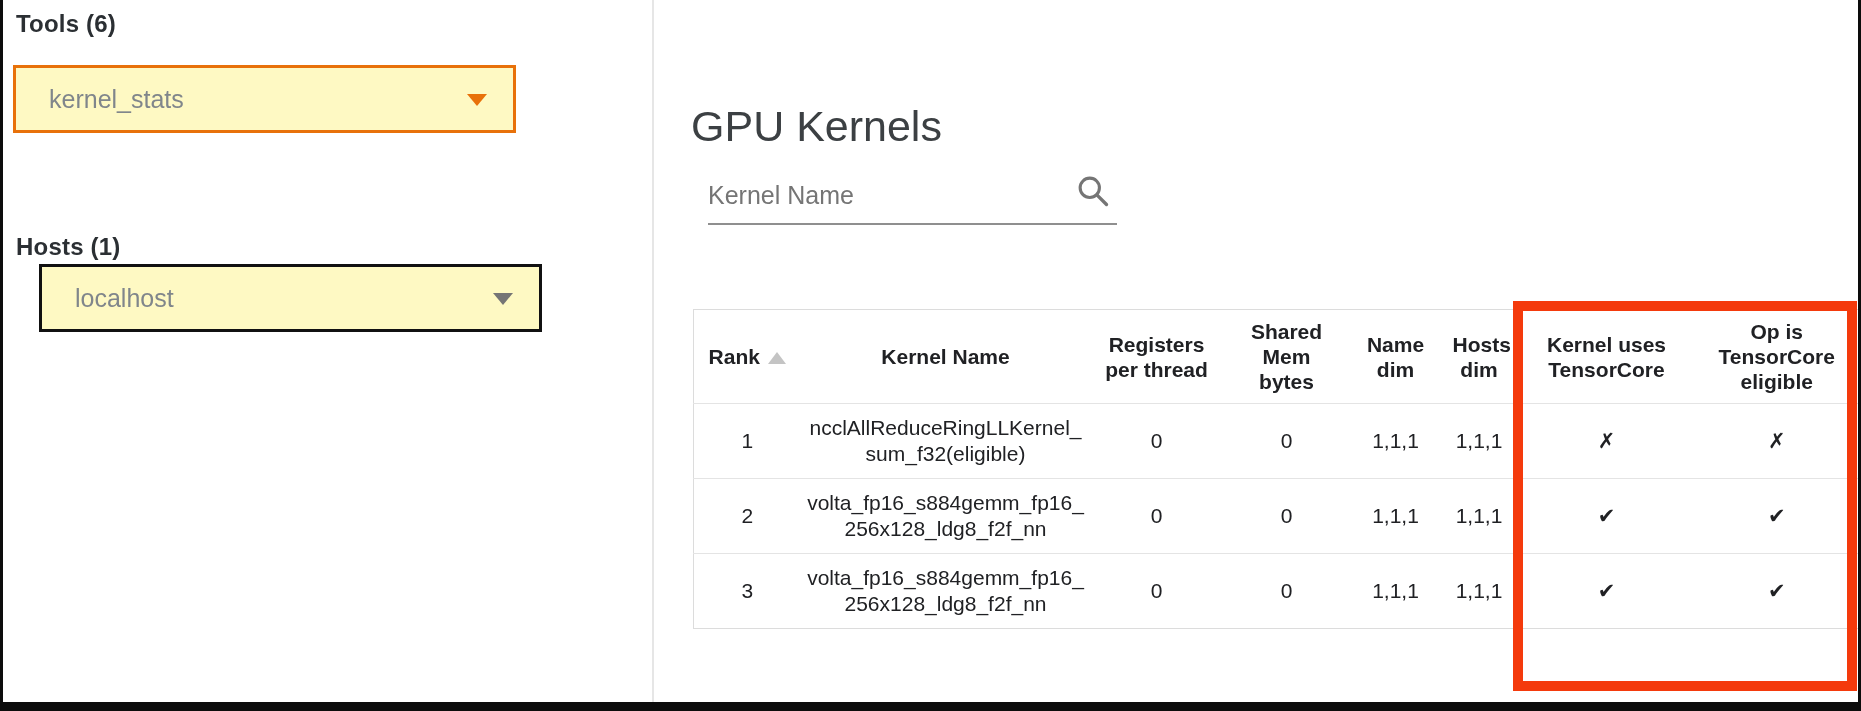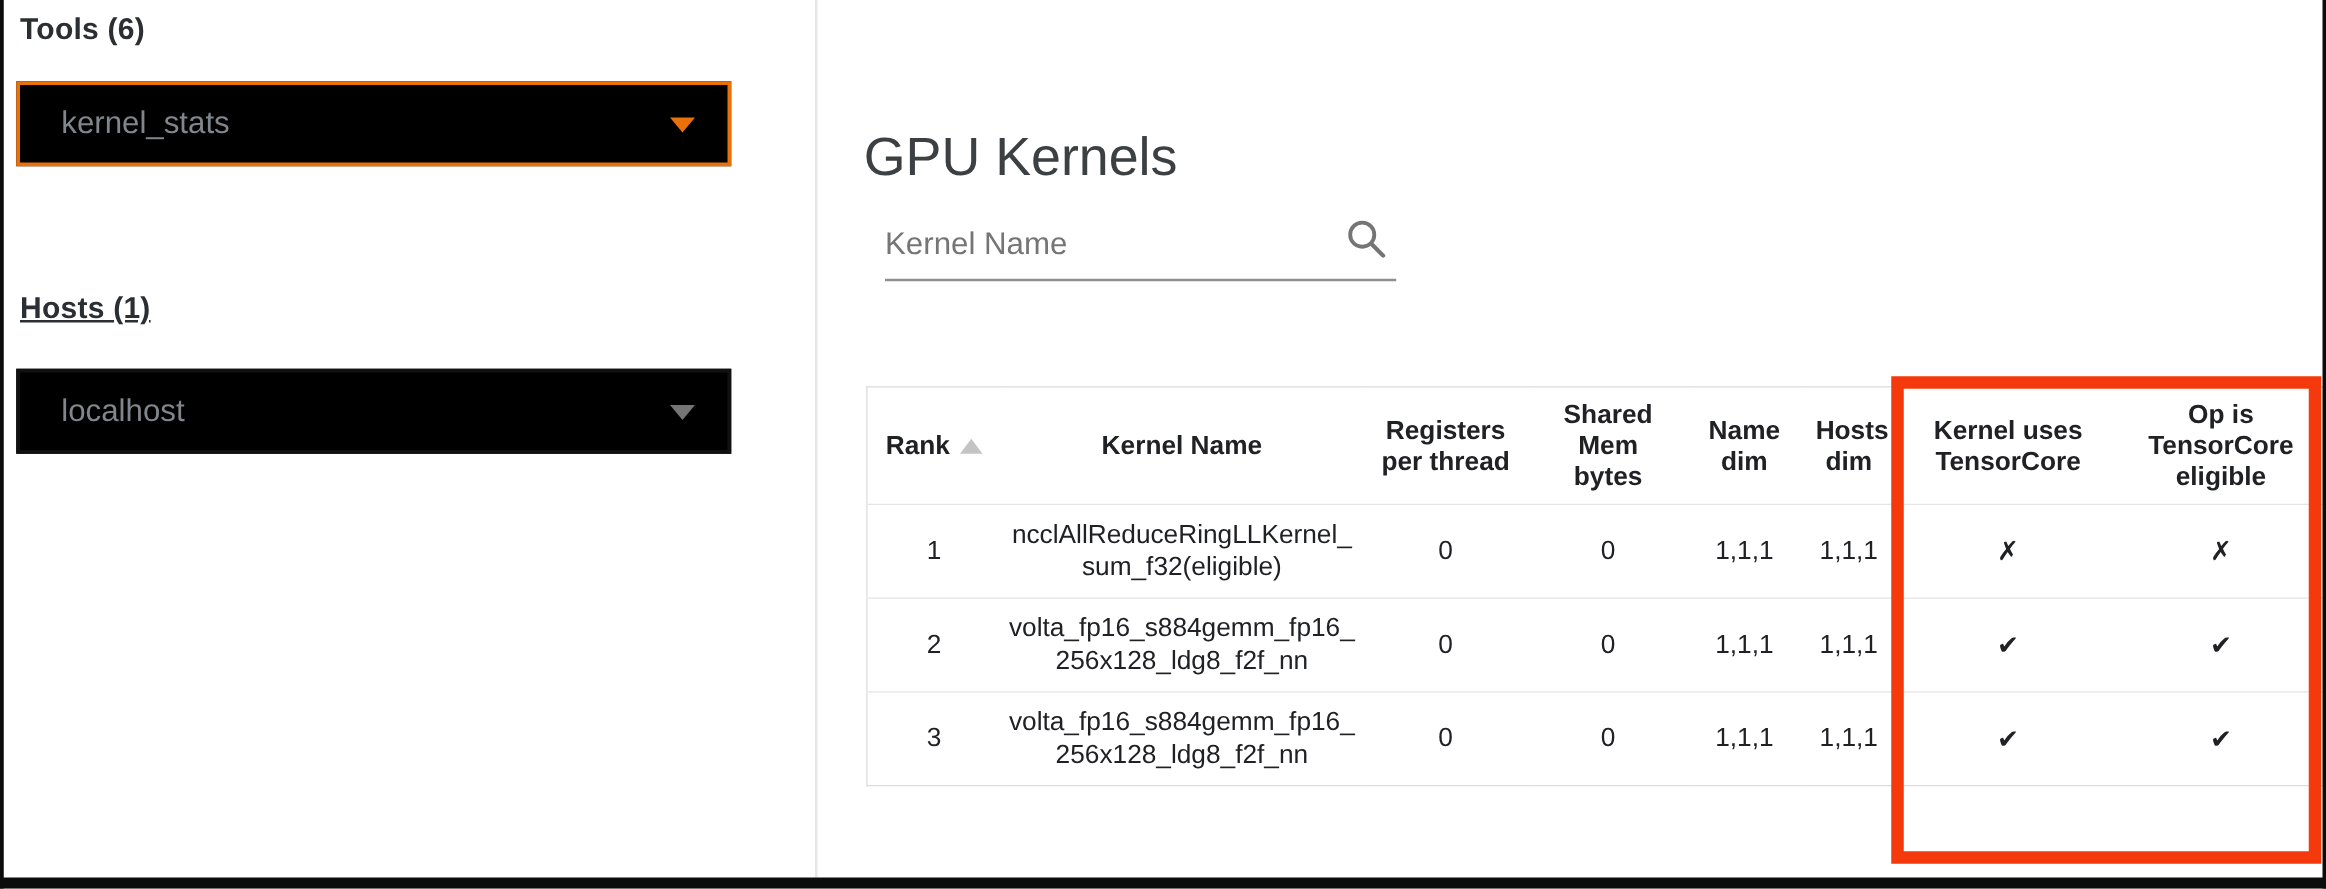--- a/index.html
+++ b/index.html
@@ -10,25 +10,25 @@
 
   
   .edge-left  { position: absolute; left: 0; top: 0; width: 3px; height: 711px; background: #0c0c0c; }
   .edge-right { position: absolute; left: 1858px; top: 0; width: 3px; height: 711px; background: #0c0c0c; }
   .bottom-bar { position: absolute; left: 0; top: 702px; width: 1861px; height: 9px; background: #0c0c0c; }
 
   
   .sidebar { position: absolute; left: 3px; top: 0; width: 649px; height: 702px; background: #fff; border-radius: 21px; }
   .side-label { position: absolute; left: 13px; font-size: 24px; font-weight: bold; color: #2b2f33; letter-spacing: 0.2px; }
   .tools-label { top: 10px; }
-  .hosts-label { top: 233px; text-decoration: underline; }
+  .hosts-label { top: 233px; }
 
-  .select-box { position: absolute; left: 10px; width: 572px; height: 68px; background: #000000; cursor: pointer; }
+  .select-box { position: absolute; left: 10px; width: 503px; height: 68px; background: #fef9c3; cursor: pointer; }
   .tools-select { top: 65px; border: 3px solid #e8710a; }
-  .hosts-select { top: 295px; border: 3px solid #111111; }
+  .hosts-select { top: 264px; border: 3px solid #111111; margin-left: 26px; }
   .select-value { position: absolute; left: 33px; top: 50%; transform: translateY(-50%); font-size: 25px; color: #80868b; }
   .caret { position: absolute; right: 26px; top: 50%; margin-top: -5px; width: 0; height: 0;
            border-left: 10px solid transparent; border-right: 10px solid transparent; }
   .caret-orange { border-top: 12px solid #e8710a; }
   .caret-gray   { border-top: 12px solid #757575; }
 
   .divider { position: absolute; left: 652px; top: 0; width: 2px; height: 702px; background: #e6e6e6; }
 
   
   .page-title { position: absolute; left: 691px; top: 58px; font-size: 43px; font-weight: 400; color: #3c4043; margin-top: 44px; }

